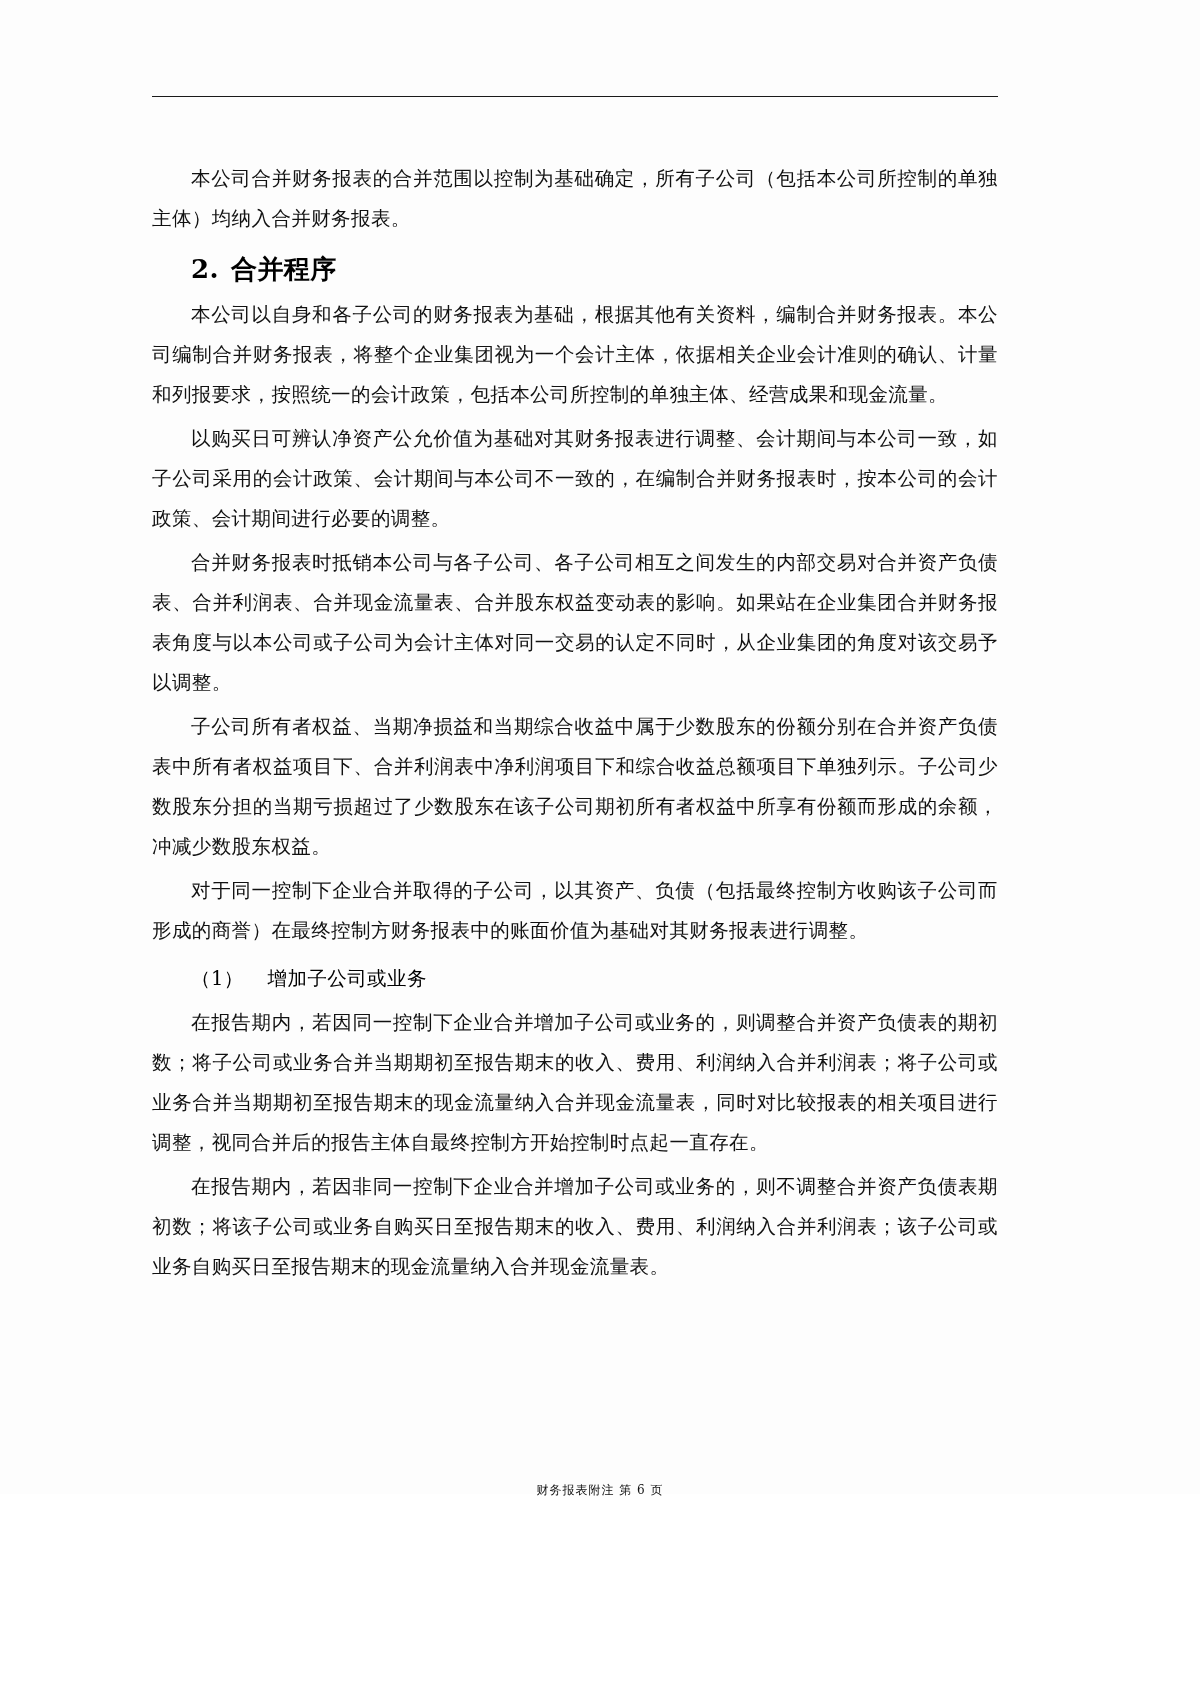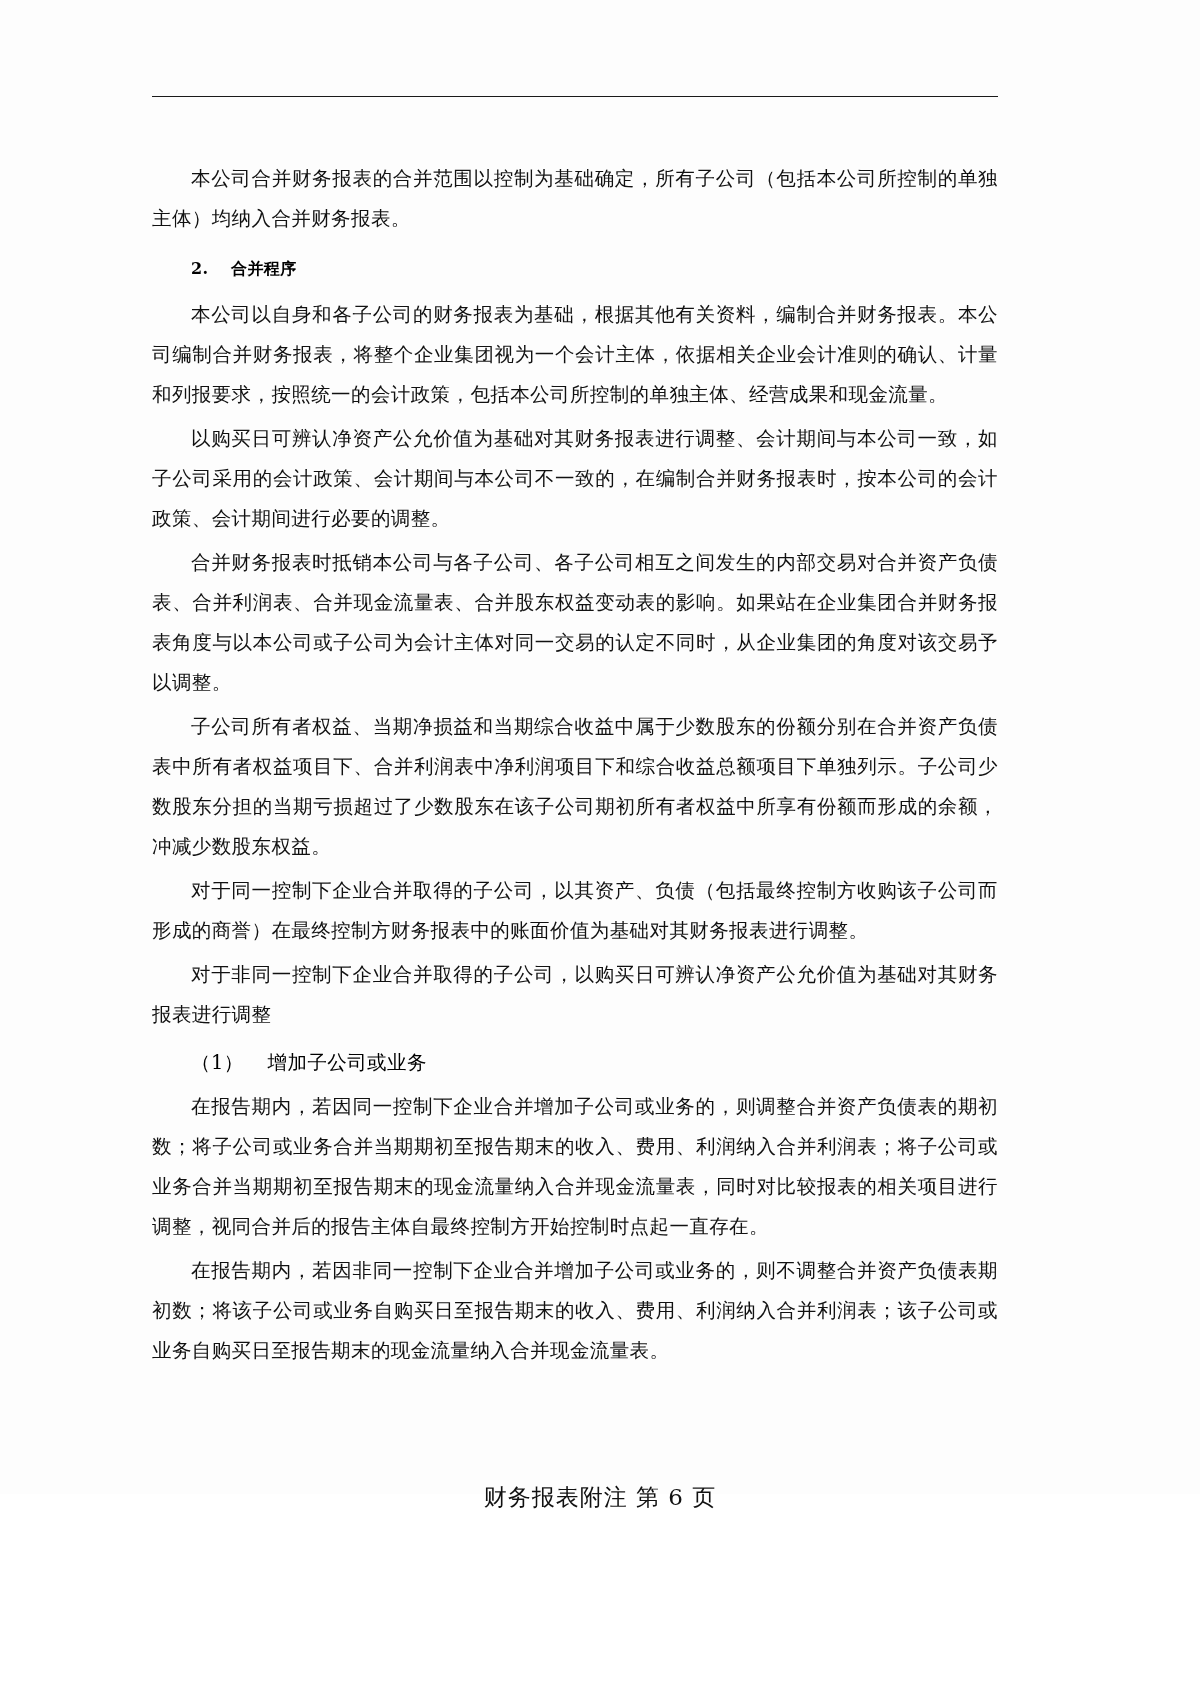--- a/index.html
+++ b/index.html
@@ -42,21 +42,21 @@
     text-align: justify;
     text-justify: inter-ideograph;
     letter-spacing: 0.4px;
     color: #111111;
   }
   .indent {
     text-indent: 39px;
   }
   .heading {
     margin: 10px 0 6px 0;
-    font-size: 16px;
+    font-size: 26px;
     line-height: 40px;
     font-weight: bold;
     letter-spacing: 0.4px;
   }
   .heading .num {
     display: inline-block;
     width: 40px;
     margin-left: 39px;
   }
   .heading .htext {
@@ -71,21 +71,21 @@
   }
   .sub-heading .slabel {
     margin-right: 24px;
   }
   .footer {
     position: absolute;
     left: 0;
     top: 1482px;
     width: 1200px;
     text-align: center;
-    font-size: 23px;
+    font-size: 12px;
     letter-spacing: 1px;
     color: #111111;
     font-family: "DejaVu Serif", "Liberation Serif", serif;
   }
 </style>
 </head>
 <body>
 
 <div class="page">
   <div class="content">
@@ -96,21 +96,20 @@
 
     <div class="heading">
       <span class="num">2.</span><span class="htext">合并程序</span>
     </div>
 
     <p class="indent">本公司以自身和各子公司的财务报表为基础，根据其他有关资料，编制合并财务报表。本公司编制合并财务报表，将整个企业集团视为一个会计主体，依据相关企业会计准则的确认、计量和列报要求，按照统一的会计政策，包括本公司所控制的单独主体、经营成果和现金流量。</p>
     <p class="indent">以购买日可辨认净资产公允价值为基础对其财务报表进行调整、会计期间与本公司一致，如子公司采用的会计政策、会计期间与本公司不一致的，在编制合并财务报表时，按本公司的会计政策、会计期间进行必要的调整。</p>
     <p class="indent">合并财务报表时抵销本公司与各子公司、各子公司相互之间发生的内部交易对合并资产负债表、合并利润表、合并现金流量表、合并股东权益变动表的影响。如果站在企业集团合并财务报表角度与以本公司或子公司为会计主体对同一交易的认定不同时，从企业集团的角度对该交易予以调整。</p>
     <p class="indent">子公司所有者权益、当期净损益和当期综合收益中属于少数股东的份额分别在合并资产负债表中所有者权益项目下、合并利润表中净利润项目下和综合收益总额项目下单独列示。子公司少数股东分担的当期亏损超过了少数股东在该子公司期初所有者权益中所享有份额而形成的余额，冲减少数股东权益。</p>
     <p class="indent">对于同一控制下企业合并取得的子公司，以其资产、负债（包括最终控制方收购该子公司而形成的商誉）在最终控制方财务报表中的账面价值为基础对其财务报表进行调整。</p>
-    <p class="indent">对于非同一控制下企业合并取得的子公司，以购买日可辨认净资产公允价值为基础对其财务报表进行调整</p>
 
     <div class="sub-heading">
       <span class="slabel">（1）</span><span>增加子公司或业务</span>
     </div>
 
     <p class="indent">在报告期内，若因同一控制下企业合并增加子公司或业务的，则调整合并资产负债表的期初数；将子公司或业务合并当期期初至报告期末的收入、费用、利润纳入合并利润表；将子公司或业务合并当期期初至报告期末的现金流量纳入合并现金流量表，同时对比较报表的相关项目进行调整，视同合并后的报告主体自最终控制方开始控制时点起一直存在。</p>
     <p class="indent">在报告期内，若因非同一控制下企业合并增加子公司或业务的，则不调整合并资产负债表期初数；将该子公司或业务自购买日至报告期末的收入、费用、利润纳入合并利润表；该子公司或业务自购买日至报告期末的现金流量纳入合并现金流量表。</p>
 
   </div>
 

